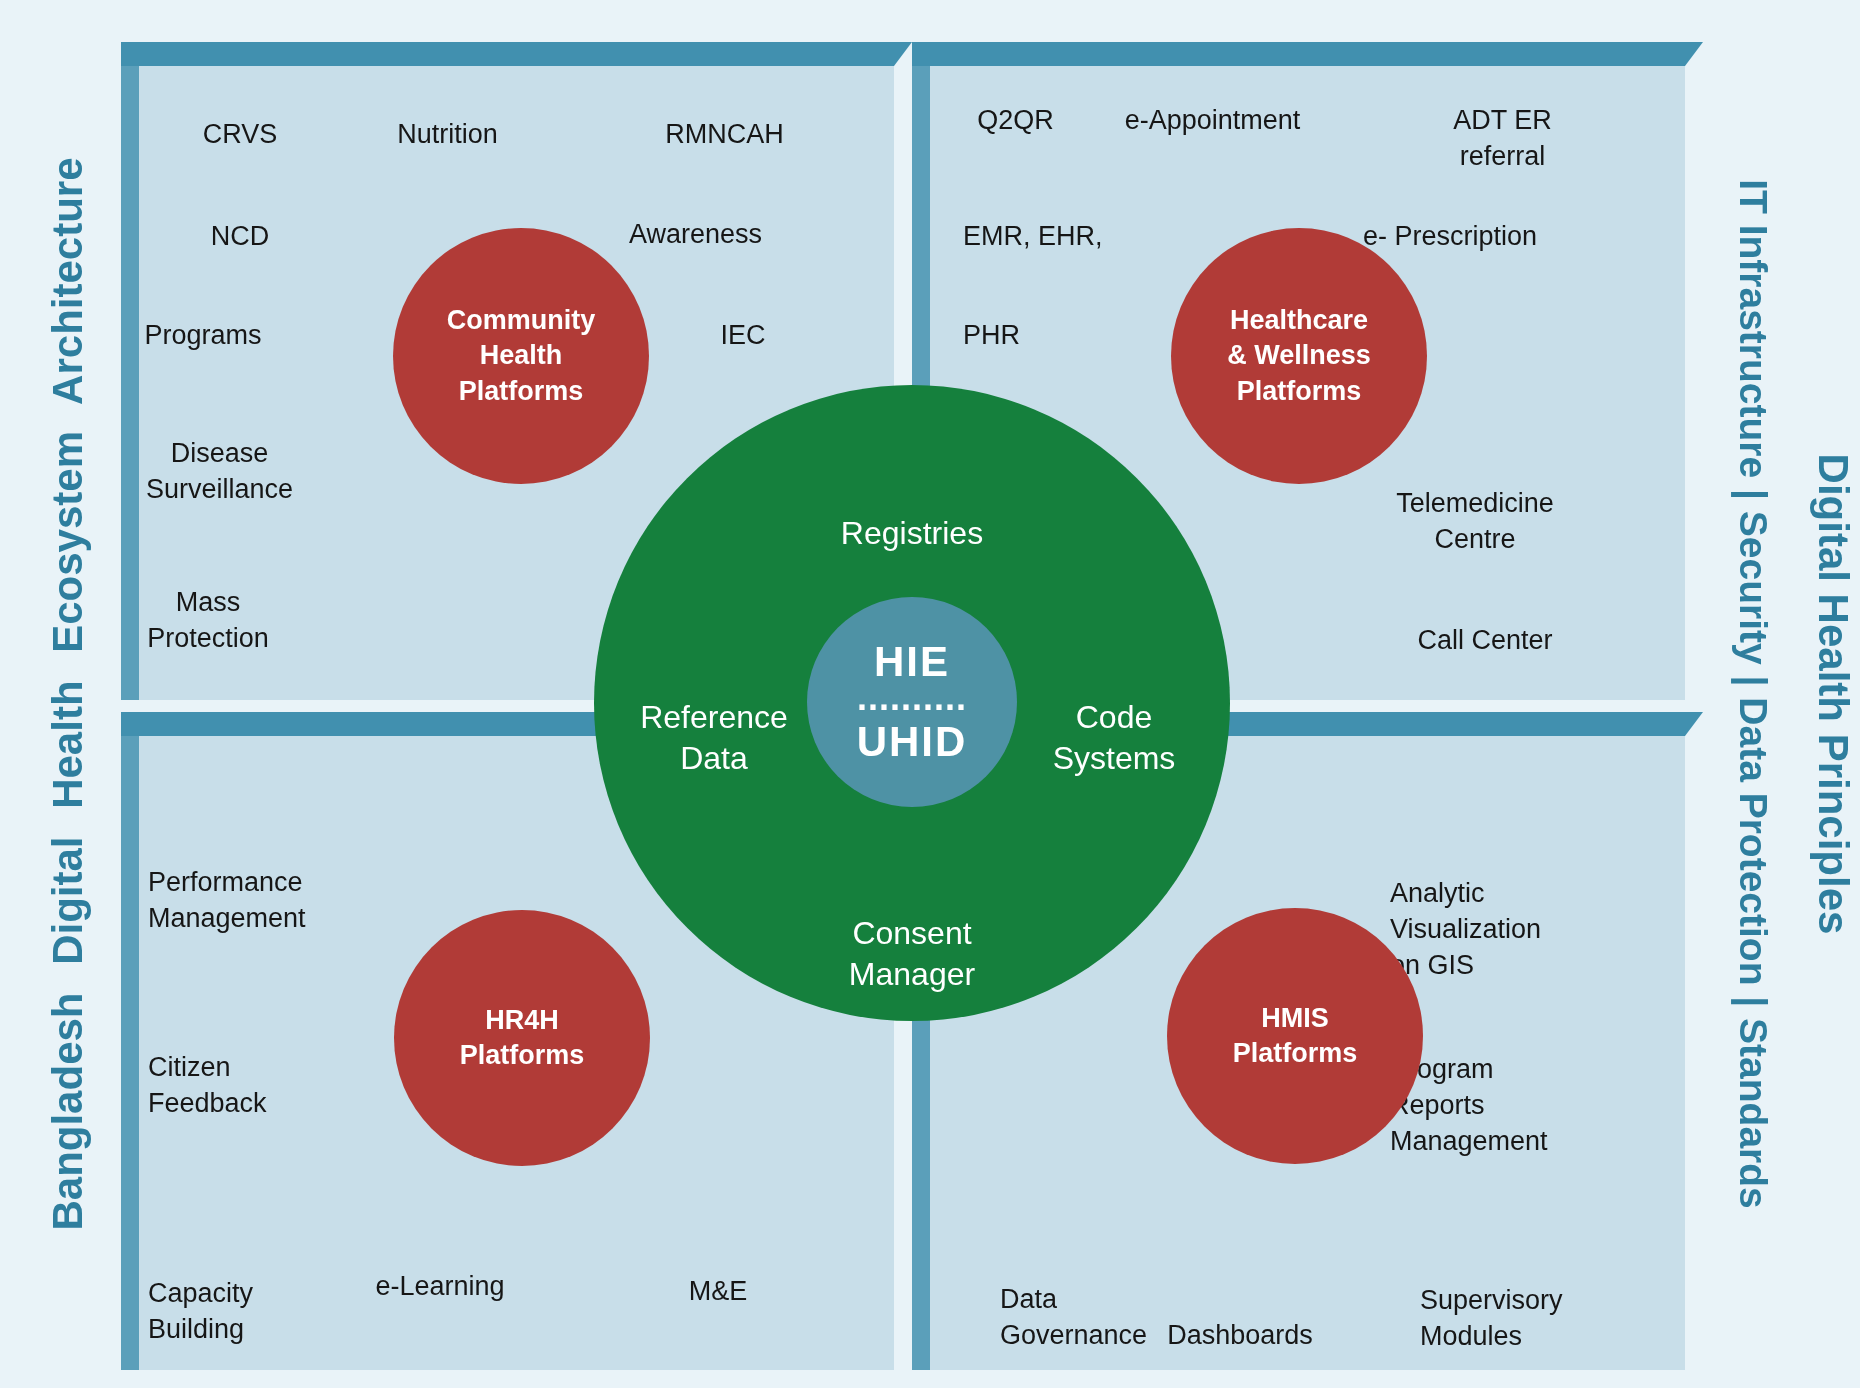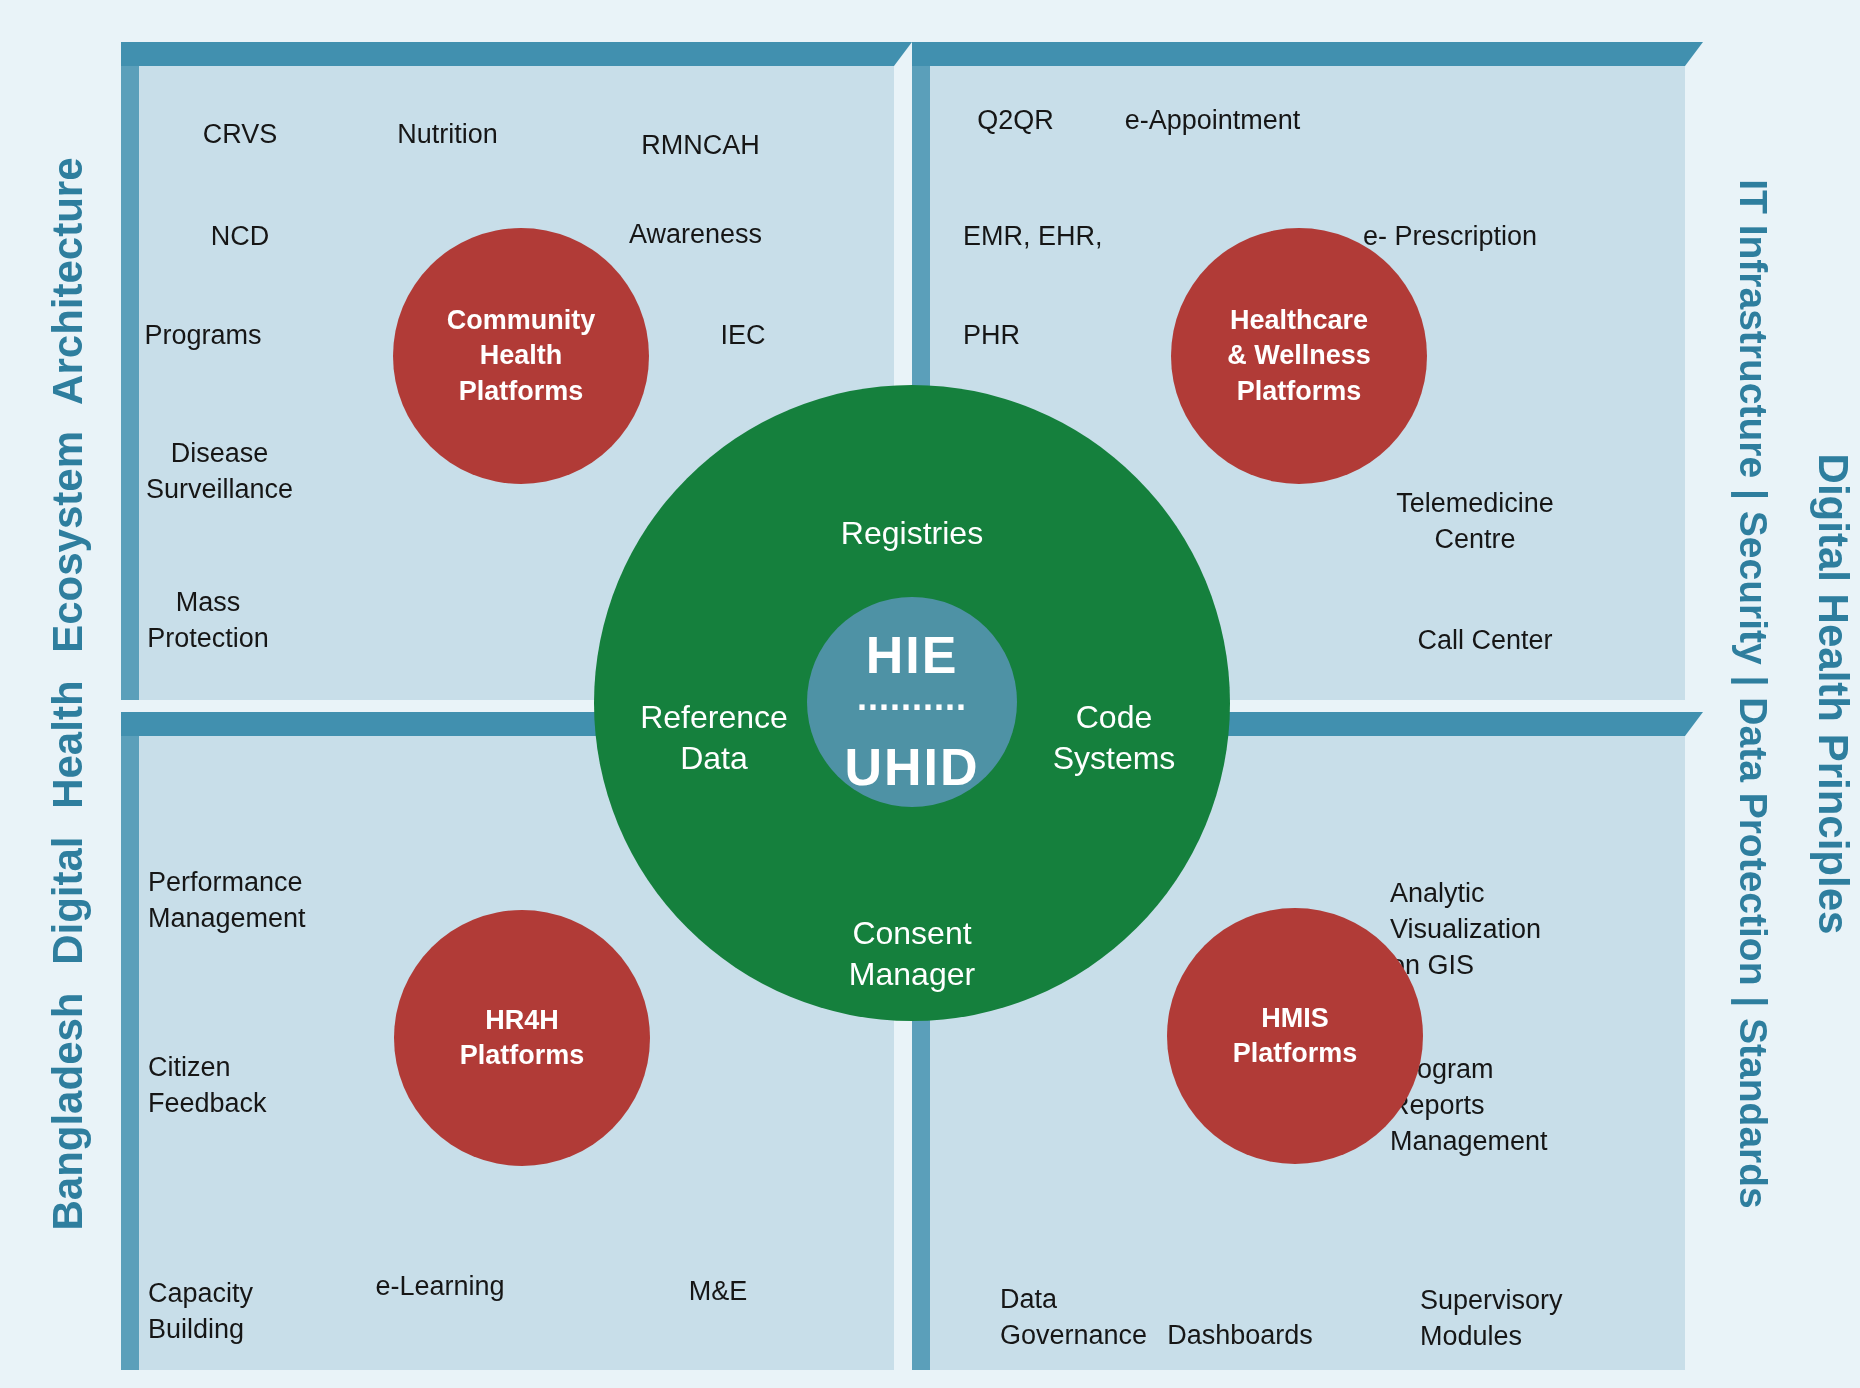--- a/index.html
+++ b/index.html
@@ -60,21 +60,21 @@
   }
   .hub-label { position:absolute; font-size:32px; font-weight:500; line-height:1.28; text-align:center; }
   .hub-top    { top:128px; left:0; width:100%; }
   .hub-left   { top:312px; left:10px;  width:220px; }
   .hub-right  { top:312px; left:410px; width:220px; }
   .hub-bottom { top:528px; left:0; width:100%; }
   .hub-core {
     position:absolute; left:213px; top:212px; width:210px; height:210px; border-radius:50%;
     background:#4e92a5; display:flex; flex-direction:column; align-items:center; justify-content:center;
   }
-  .core-line { font-size:52px; font-weight:bold; letter-spacing:2px; line-height:1.15;margin-top:20px; }
+  .core-line { font-size:42px; font-weight:bold; letter-spacing:2px; line-height:1.15; }
   .core-dots { font-size:36px; font-weight:bold; letter-spacing:1px; line-height:0.55; margin:2px 0 10px 0; }
 
   .ta-c { text-align:center; }
   .ta-l { text-align:left; }
   .ta-r { text-align:left; }
 </style>
 </head>
 <body>
 
 <div class="stage">
@@ -99,32 +99,34 @@
     <div class="panel-face"></div>
   </div>
   <div class="panel" style="left:912px; top:712px;">
     <div class="panel-top"></div>
     <div class="panel-side"></div>
     <div class="panel-face"></div>
   </div>
 
   <div class="item multiline ta-c" style="left:175px; top:117px; width:130px;">CRVS</div>
   <div class="item multiline ta-c" style="left:355px; top:117px; width:185px;">Nutrition</div>
-  <div class="item multiline ta-c" style="left:608px; top:117px; width:185px;margin-top:11px;">RMNCAH</div>
+  <div class="item multiline ta-c" style="left:632px; top:117px; width:185px;">RMNCAH</div>
   <div class="item multiline ta-c" style="left:180px; top:219px; width:120px;">NCD</div>
   <div class="item multiline ta-c" style="left:598px; top:217px; width:195px;">Awareness</div>
   <div class="item multiline ta-c" style="left:108px; top:318px; width:190px;">Programs</div>
   <div class="item multiline ta-c" style="left:683px; top:318px; width:120px;text-align:center;">IEC</div>
   <div class="item multiline ta-c" style="left:127px; top:436px; width:185px;">Disease
 Surveillance</div>
   <div class="item multiline ta-c" style="left:128px; top:585px; width:160px;">Mass
 Protection</div>
 
   <div class="item multiline ta-c" style="left:958px; top:103px; width:115px;">Q2QR</div>
   <div class="item multiline ta-c" style="left:1105px; top:103px; width:215px;">e-Appointment</div>
+  <div class="item multiline ta-c" style="left:1415px; top:103px; width:175px;">ADT ER
+referral</div>
   <div class="item multiline ta-l" style="left:963px; top:219px; width:190px;">EMR, EHR,</div>
   <div class="item multiline ta-c" style="left:1335px; top:219px; width:230px;">e- Prescription</div>
   <div class="item multiline ta-l" style="left:963px; top:318px; width:120px;">PHR</div>
   <div class="item multiline ta-c" style="left:1355px; top:486px; width:240px;">Telemedicine
 Centre</div>
   <div class="item multiline ta-c" style="left:1385px; top:623px; width:200px;">Call Center</div>
 
   <div class="item multiline ta-l" style="left:148px; top:865px; width:280px;">Performance
 Management</div>
   <div class="item multiline ta-l" style="left:148px; top:1050px; width:220px;">Citizen

